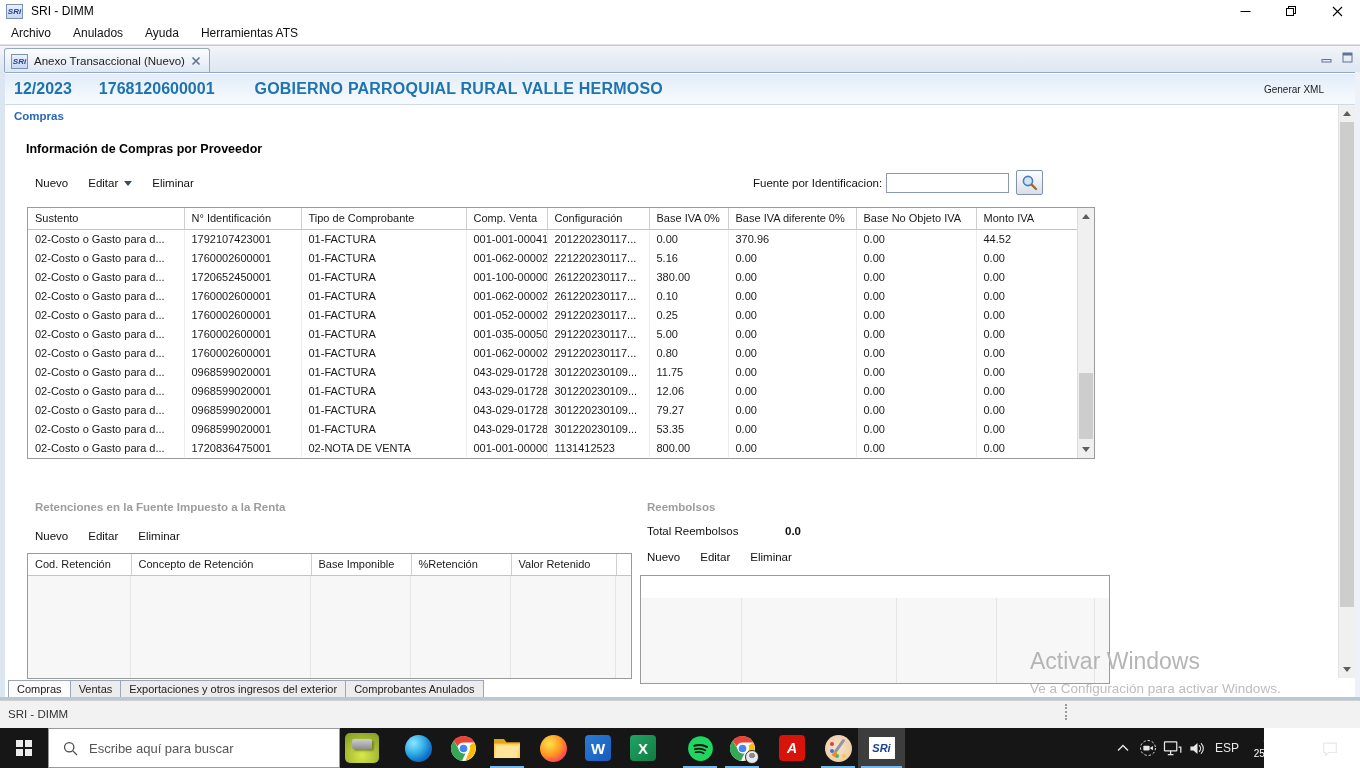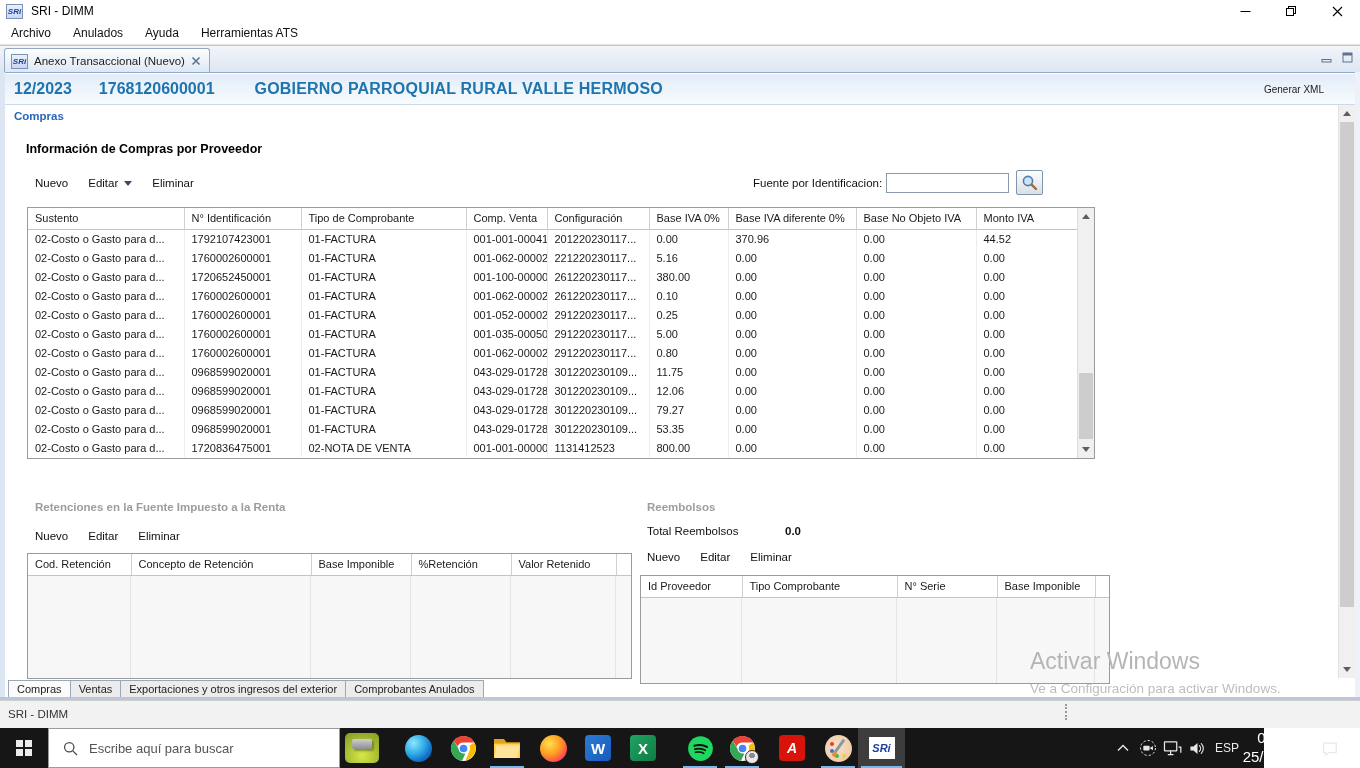--- a/index.html
+++ b/index.html
@@ -138,21 +138,21 @@
   .paint-brush { position:absolute; left:13px; top:3px; width:3px; height:16px; background:#8d98a6; transform:rotate(35deg); border-radius:1px; }
   .paint-brush::after { content:""; position:absolute; left:-0.5px; bottom:-4px; width:4px; height:5px; background:#e7902b; border-radius:1px; }
   .ico-pinned { width:34px; height:30px; border-radius:5px; position:relative; overflow:hidden;
     background:radial-gradient(circle at 50% 75%, #d8e84a 0%, #a9bd32 55%, #7e9a22 100%); }
   .pinned-blob { position:absolute; left:7px; top:6px; width:20px; height:10px; background:linear-gradient(#cfcfcf,#8f8f8f); border-radius:2px; box-shadow:2px 2px 2px rgba(0,0,0,.3); }
   .ico-sri-task { width:26px; height:22px; background:#fff; display:flex; align-items:center; justify-content:center;
     font-size:11px; font-weight:bold; font-style:italic; color:#1a3f9e; }
 
   .tray-item { position:absolute; top:0; height:40px; display:flex; align-items:center; justify-content:center; color:#e8e8e8; }
   .tray-text { font-size:12px; }
-  .clock { position:absolute; left:1243px; top:0; width:66px; height:40px; display:flex; flex-direction:column; align-items:center; justify-content:center; color:#fff; font-size:15px; line-height:1.25; }
+  .clock { position:absolute; left:1243px; top:0; width:66px; height:40px; display:flex; flex-direction:column; align-items:center; justify-content:center; color:#fff; font-size:10px; line-height:1.25; }
 
   [data-interactable] { cursor:default; }
 </style>
 </head>
 <body>
 
 <div class="screen" data-interactable="false">
 
   <div class="titlebar" data-interactable="false">
     <div class="sri-logo" data-interactable="false">SRi</div>
@@ -464,39 +464,20 @@
         <span data-interactable="false">Nuevo</span>
       </span>
     <span class="tb-item" data-interactable="true">
         <span data-interactable="false">Editar</span>
       </span>
     <span class="tb-item" data-interactable="true">
         <span data-interactable="false">Eliminar</span>
       </span>
   </div>
   <div class="grid-wrap reemb-grid-wrap" data-interactable="false">
-    <table class="grid reemb-grid">
-      <colgroup>
-          <col style="width:101px">
-          <col style="width:155px">
-          <col style="width:100px">
-          <col style="width:98px">
-          <col style="width:14px">
-        </colgroup>
-      <thead>
-        <tr data-interactable="false">
-          <th data-interactable="true">Id Proveedor</th>
-          <th data-interactable="true">Tipo Comprobante</th>
-          <th data-interactable="true">N° Serie</th>
-          <th data-interactable="true">Base Imponible</th>
-          <th data-interactable="false"></th>
-        </tr>
-      </thead>
-      <tbody></tbody>
-    </table>
     <div class="reemb-body" data-interactable="false"></div>
   </div>
 
   <div class="sb main-sb" data-interactable="true">
     <div class="arrow" style="top:0" data-interactable="true">
         <span class="tri-up"></span>
       </div>
     <div class="thumb" style="top:17px; height:485px;" data-interactable="true"></div>
     <div class="arrow" style="bottom:0" data-interactable="true">
         <span class="tri-down"></span>

